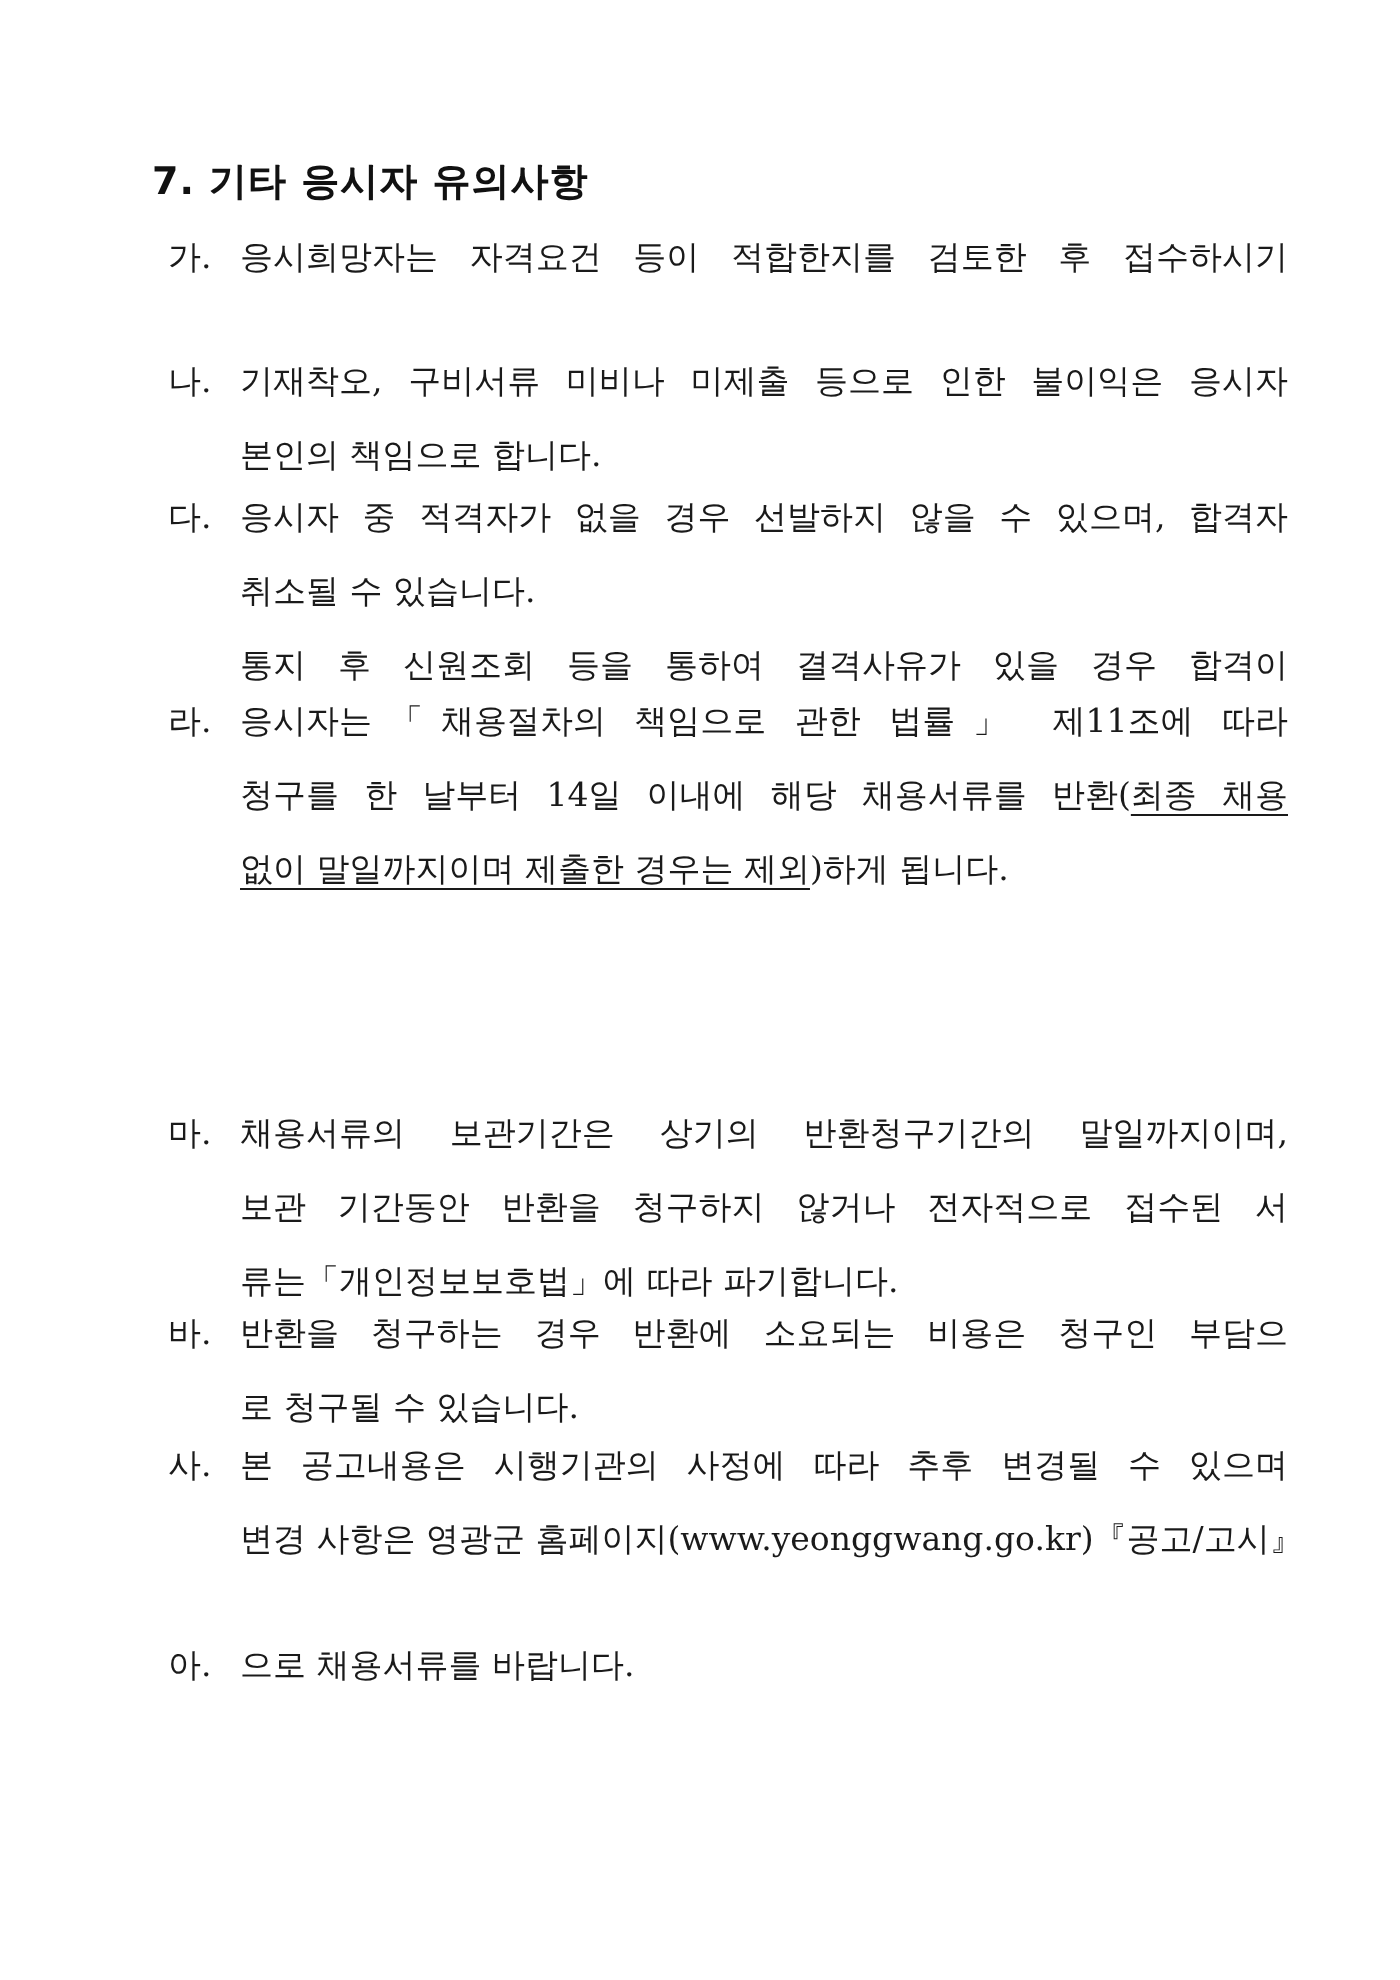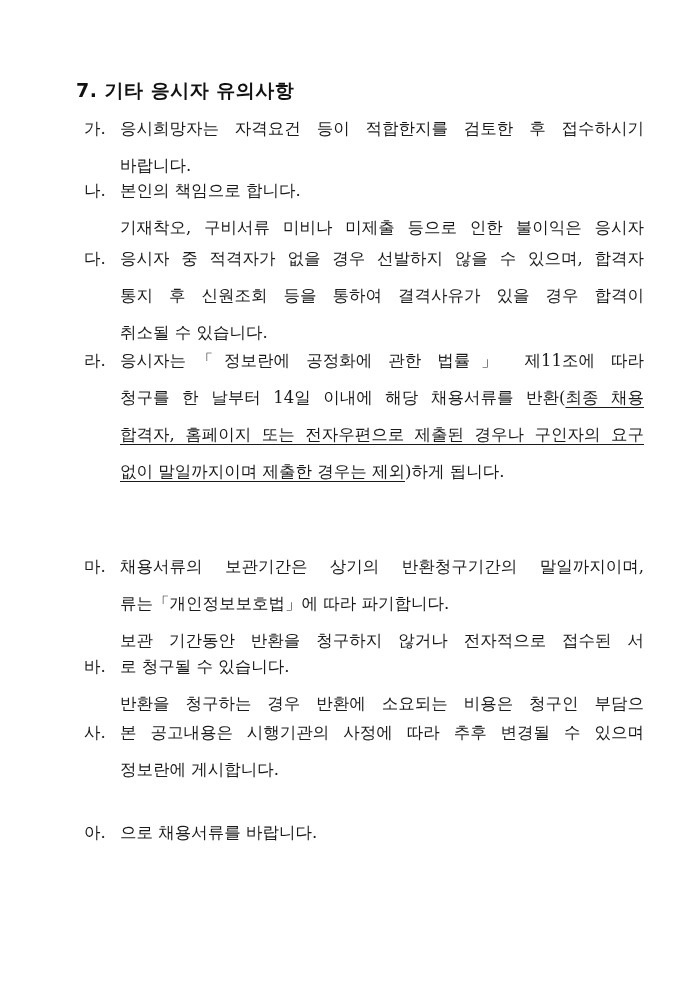--- a/index.html
+++ b/index.html
@@ -65,61 +65,59 @@
 </head>
 <body>
 
 <div class="page">
 
   <div class="section-title">7. 기타 응시자 유의사항</div>
 
   <div class="item" style="top:110px;">
     <span class="marker">가.</span>
     <span class="line">응시희망자는 자격요건 등이 적합한지를 검토한 후 접수하시기</span>
-    <span class="line last">바랍니다.</span>
   </div>
 
   <div class="item" style="top:172px;">
     <span class="marker">나.</span>
+    <span class="line">기재착오, 구비서류 미비나 미제출 등으로 인한 불이익은 응시자</span>
     <span class="line last">본인의 책임으로 합니다.</span>
-    <span class="line">기재착오, 구비서류 미비나 미제출 등으로 인한 불이익은 응시자</span>
   </div>
 
   <div class="item" style="top:240px;">
     <span class="marker">다.</span>
     <span class="line">응시자 중 적격자가 없을 경우 선발하지 않을 수 있으며, 합격자</span>
+    <span class="line last">취소될 수 있습니다.</span>
     <span class="line">통지 후 신원조회 등을 통하여 결격사유가 있을 경우 합격이</span>
-    <span class="line last">취소될 수 있습니다.</span>
   </div>
 
   <div class="item" style="top:342px;">
     <span class="marker">라.</span>
-    <span class="line">응시자는「정보란에 공정화에 관한 법률」 제11조에 따라</span>
+    <span class="line">응시자는「채용절차의 책임으로 관한 법률」 제11조에 따라</span>
     <span class="line"><span>청구를 한 날부터 14일 이내에 해당 채용서류를 반환(</span><span class="u">최종 채용</span></span>
-    <span class="line"><span class="u">합격자, 홈페이지 또는 전자우편으로 제출된 경우나 구인자의 요구</span></span>
     <span class="line last"><span class="u">없이 말일까지이며 제출한 경우는 제외</span><span>)하게 됩니다.</span></span>
   </div>
 
   <div class="item" style="top:548px;">
     <span class="marker">마.</span>
     <span class="line">채용서류의 보관기간은 상기의 반환청구기간의 말일까지이며,</span>
+    <span class="line">보관 기간동안 반환을 청구하지 않거나 전자적으로 접수된 서</span>
     <span class="line last">류는「개인정보보호법」에 따라 파기합니다.</span>
-    <span class="line">보관 기간동안 반환을 청구하지 않거나 전자적으로 접수된 서</span>
   </div>
 
   <div class="item" style="top:648px;">
     <span class="marker">바.</span>
+    <span class="line">반환을 청구하는 경우 반환에 소요되는 비용은 청구인 부담으</span>
     <span class="line last">로 청구될 수 있습니다.</span>
-    <span class="line">반환을 청구하는 경우 반환에 소요되는 비용은 청구인 부담으</span>
   </div>
 
   <div class="item" style="top:714px;">
     <span class="marker">사.</span>
     <span class="line">본 공고내용은 시행기관의 사정에 따라 추후 변경될 수 있으며</span>
-    <span class="line last">정보란에 게시합니다.</span>
+    <span class="line">변경 사항은 영광군 홈페이지(www.yeonggwang.go.kr)『공고/고시』</span>
   </div>
 
   <div class="item" style="top:814px;">
     <span class="marker">아.</span>
     <span class="line last">으로 채용서류를 바랍니다.</span>
   </div>
 
 </div>
 
 </body></html>

